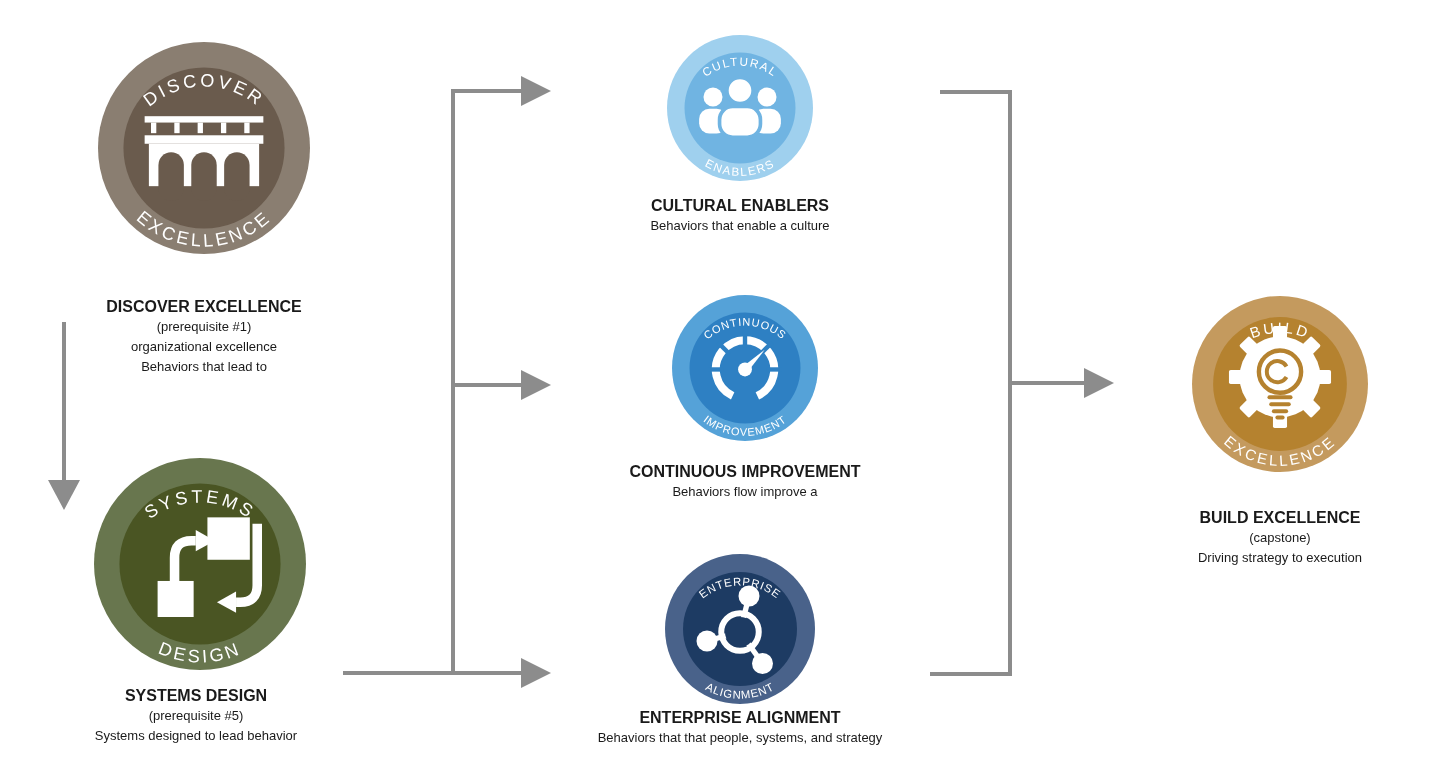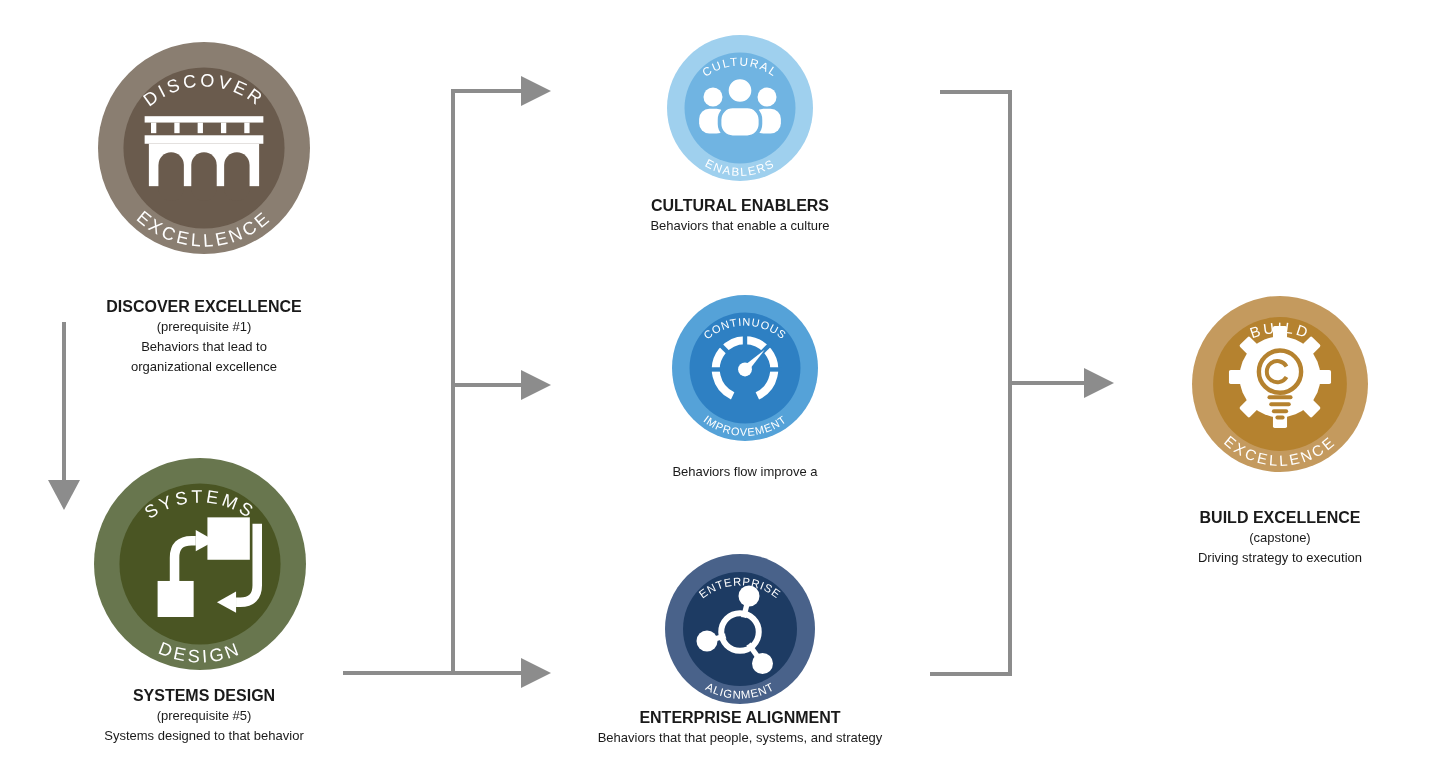--- a/index.html
+++ b/index.html
@@ -65,46 +65,46 @@
         <rect x="88" y="104" width="24" height="46" rx="12" fill="#6a5b4d"></rect>
         <rect x="119" y="104" width="24" height="46" rx="12" fill="#6a5b4d"></rect>
       </g>
       <text class="arc arc-lg" text-anchor="middle"><textPath href="#arc-d-t" startOffset="50%">DISCOVER</textPath></text>
       <text class="arc arc-lg" text-anchor="middle"><textPath href="#arc-d-b" startOffset="50%">EXCELLENCE</textPath></text>
     </svg>
   </div>
   <div class="caption" style="left:24px; top:260px; width:360px;margin-top:37px;">
     <div class="cap-title">DISCOVER EXCELLENCE</div>
     <div class="cap-line">(prerequisite #1)</div>
+    <div class="cap-line">organizational excellence</div>
     <div class="cap-line">Behaviors that lead to</div>
-    <div class="cap-line">organizational excellence</div>
   </div>
 
   <div class="node" style="left:94px; top:458px;">
     <svg class="badge" width="212" height="212" viewBox="0 0 200 200">
       <circle cx="100" cy="100" r="100" fill="#68764e"></circle>
       <circle cx="100" cy="100" r="76" fill="#4a5523"></circle>
       <path id="arc-s-t" d="M 22,120 A 78,78 0 1 1 178,120" fill="none"></path>
       <path id="arc-s-b" d="M 10.2,124.1 A 93,93 0 0 0 189.8,124.1" fill="none"></path>
       <g>
         <rect x="107" y="56" width="40" height="40" fill="#ffffff"></rect>
         <rect x="60" y="116" width="34" height="34" fill="#ffffff"></rect>
         <path d="M 76,146 L 76,94 Q 76,78 92,78 L 96,78" fill="none" stroke="#ffffff" stroke-width="9"></path>
         <polygon points="96,68 96,88 114,78" fill="#ffffff"></polygon>
         <path d="M 154,62 L 154,120 Q 154,136 138,136 L 134,136" fill="none" stroke="#ffffff" stroke-width="9"></path>
         <polygon points="134,126 134,146 116,136" fill="#ffffff"></polygon>
       </g>
       <text class="arc arc-lg" text-anchor="middle"><textPath href="#arc-s-t" startOffset="50%">SYSTEMS</textPath></text>
       <text class="arc arc-lg" text-anchor="middle"><textPath href="#arc-s-b" startOffset="50%">DESIGN</textPath></text>
     </svg>
   </div>
-  <div class="caption" style="left:24px; top:686px; width:360px;">
+  <div class="caption" style="left:16px; top:686px; width:360px;">
     <div class="cap-title">SYSTEMS DESIGN</div>
     <div class="cap-line">(prerequisite #5)</div>
-    <div class="cap-line">Systems designed to that behavior</div>
+    <div class="cap-line">Systems designed to lead behavior</div>
   </div>
 
   <div class="node" style="left:667px; top:35px;">
     <svg class="badge" width="146" height="146" viewBox="0 0 200 200">
       <circle cx="100" cy="100" r="100" fill="#9fd0ee"></circle>
       <circle cx="100" cy="100" r="76" fill="#70b4e2"></circle>
       <path id="arc-c-t" d="M 22,120 A 78,78 0 1 1 178,120" fill="none"></path>
       <path id="arc-c-b" d="M 10.2,124.1 A 93,93 0 0 0 189.8,124.1" fill="none"></path>
       <g>
         <circle cx="63" cy="85" r="13" fill="#ffffff"></circle>
@@ -137,20 +137,21 @@
         <line x1="121.2" y1="80.8" x2="136.8" y2="65.2" stroke-width="6" stroke="#2e80c3"></line>
         <line x1="130" y1="102" x2="150" y2="102" stroke-width="6" stroke="#2e80c3"></line>
         <polygon points="103.5,105.5 96.5,98.5 127,75" fill="#ffffff"></polygon>
         <circle cx="100" cy="102" r="9.5" fill="#ffffff"></circle>
       </g>
       <text class="arc arc-sm" text-anchor="middle"><textPath href="#arc-i-t" startOffset="50%">CONTINUOUS</textPath></text>
       <text class="arc arc-sm" text-anchor="middle"><textPath href="#arc-i-b" startOffset="50%">IMPROVEMENT</textPath></text>
     </svg>
   </div>
   <div class="caption" style="left:565px; top:462px; width:360px;">
+    <div class="cap-title">CONTINUOUS IMPROVEMENT</div>
     <div class="cap-line">Behaviors flow improve a</div>
   </div>
 
   <div class="node" style="left:665px; top:554px;">
     <svg class="badge" width="150" height="150" viewBox="0 0 200 200">
       <circle cx="100" cy="100" r="100" fill="#49628a"></circle>
       <circle cx="100" cy="100" r="76" fill="#1d3b63"></circle>
       <path id="arc-e-t" d="M 22,120 A 78,78 0 1 1 178,120" fill="none"></path>
       <path id="arc-e-b" d="M 10.2,124.1 A 93,93 0 0 0 189.8,124.1" fill="none"></path>
       <g>

